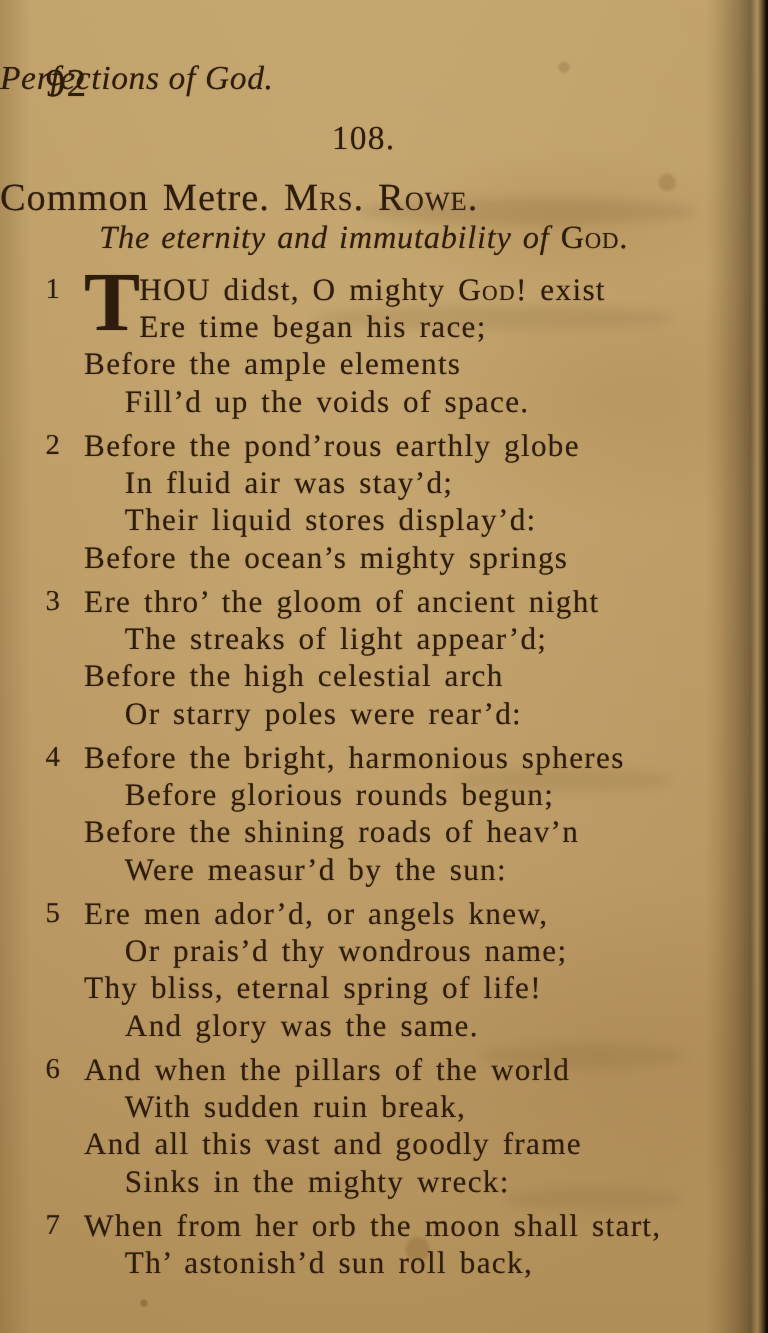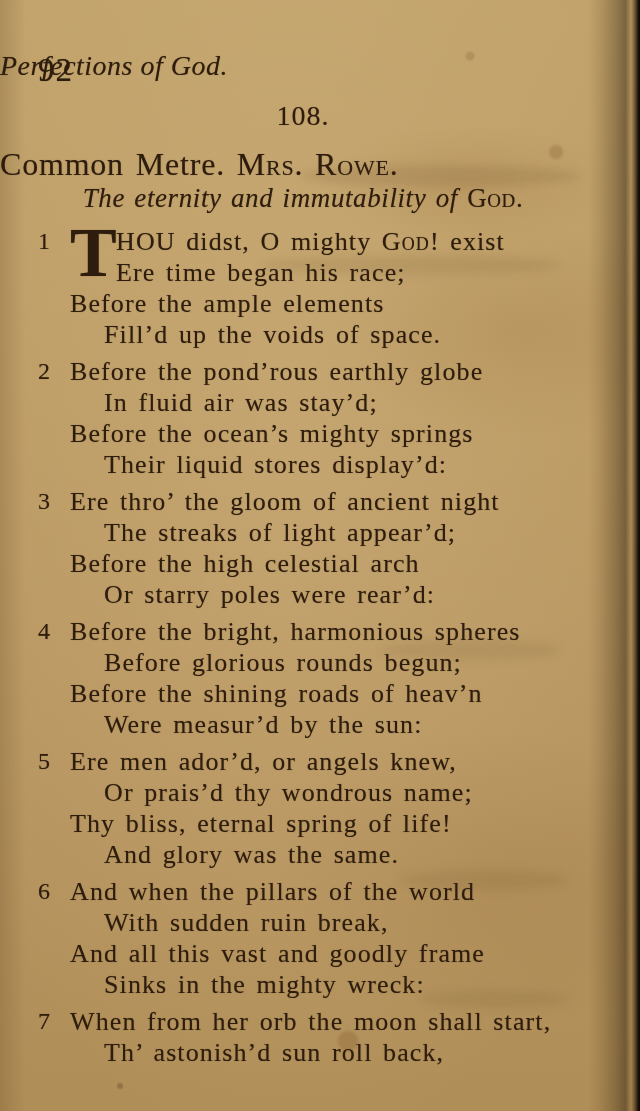--- a/index.html
+++ b/index.html
@@ -107,22 +107,22 @@
           <div class="vline indent"><span>Ere time began his race;</span></div>
           <div class="vline"><span>Before the ample elements</span></div>
           <div class="vline indent"><span>Fill’d up the voids of space.</span></div>
         </div>
       </div>
       <div class="stanza">
         <span class="vnum">2</span>
         <div class="vlines">
           <div class="vline"><span>Before the pond’rous earthly globe</span></div>
           <div class="vline indent"><span>In fluid air was stay’d;</span></div>
+          <div class="vline indent"><span>Their liquid stores display’d:</span></div>
           <div class="vline"><span>Before the ocean’s mighty springs</span></div>
-          <div class="vline indent"><span>Their liquid stores display’d:</span></div>
         </div>
       </div>
       <div class="stanza">
         <span class="vnum">3</span>
         <div class="vlines">
           <div class="vline"><span>Ere thro’ the gloom of ancient night</span></div>
           <div class="vline indent"><span>The streaks of light appear’d;</span></div>
           <div class="vline"><span>Before the high celestial arch</span></div>
           <div class="vline indent"><span>Or starry poles were rear’d:</span></div>
         </div>

